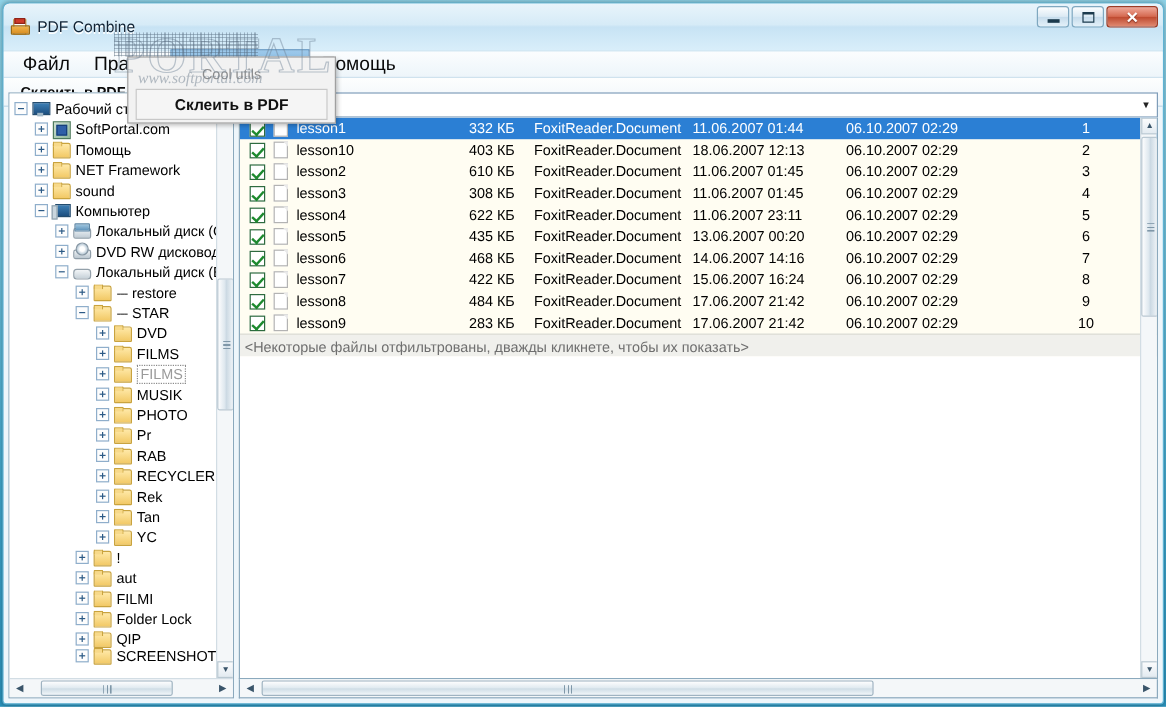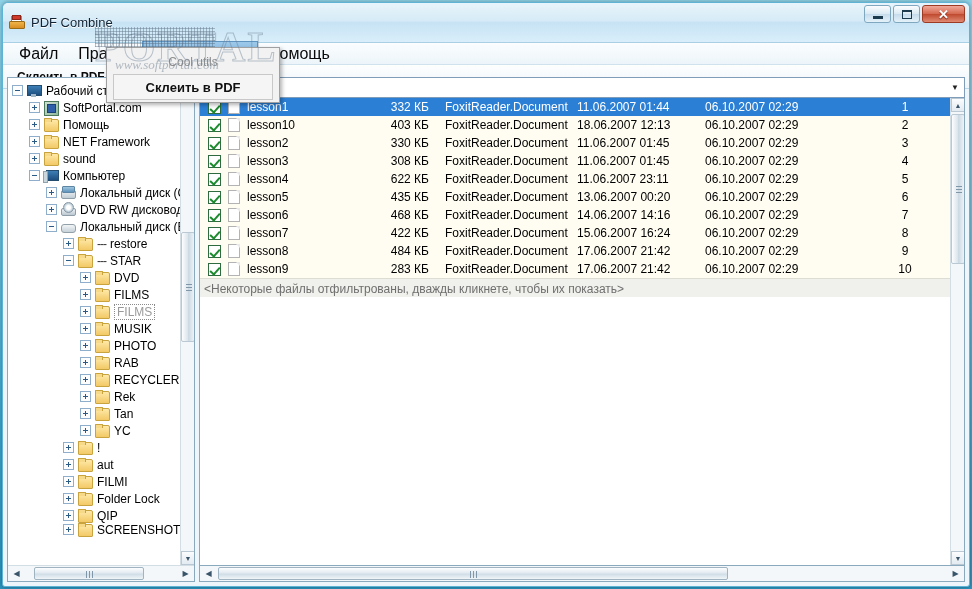--- a/index.html
+++ b/index.html
@@ -458,20 +458,25 @@
               <span class="tlabel">MUSIK</span>
             </div>
             <div class="tnode" style="padding-left: 68px;">
               <span class="expander plus"></span>
               <span class="ico folder"></span>
               <span class="tlabel">PHOTO</span>
             </div>
             <div class="tnode" style="padding-left: 68px;">
               <span class="expander plus"></span>
               <span class="ico folder"></span>
+              <span class="tlabel">Pr</span>
+            </div>
+            <div class="tnode" style="padding-left: 68px;">
+              <span class="expander plus"></span>
+              <span class="ico folder"></span>
               <span class="tlabel">RAB</span>
             </div>
             <div class="tnode" style="padding-left: 68px;">
               <span class="expander plus"></span>
               <span class="ico folder"></span>
               <span class="tlabel">RECYCLER</span>
             </div>
             <div class="tnode" style="padding-left: 68px;">
               <span class="expander plus"></span>
               <span class="ico folder"></span>
@@ -560,21 +565,21 @@
               <span class="c-size">403 КБ</span>
               <span class="c-type">FoxitReader.Document</span>
               <span class="c-date1">18.06.2007 12:13</span>
               <span class="c-date2">06.10.2007 02:29</span>
               <span class="c-num">2</span>
             </div>
             <div class="row">
               <span class="cb"></span>
               <span class="fileico"></span>
               <span class="c-name">lesson2</span>
-              <span class="c-size">330 КБ</span>
+              <span class="c-size">610 КБ</span>
               <span class="c-type">FoxitReader.Document</span>
               <span class="c-date1">11.06.2007 01:45</span>
               <span class="c-date2">06.10.2007 02:29</span>
               <span class="c-num">3</span>
             </div>
             <div class="row">
               <span class="cb"></span>
               <span class="fileico"></span>
               <span class="c-name">lesson3</span>
               <span class="c-size">308 КБ</span>

